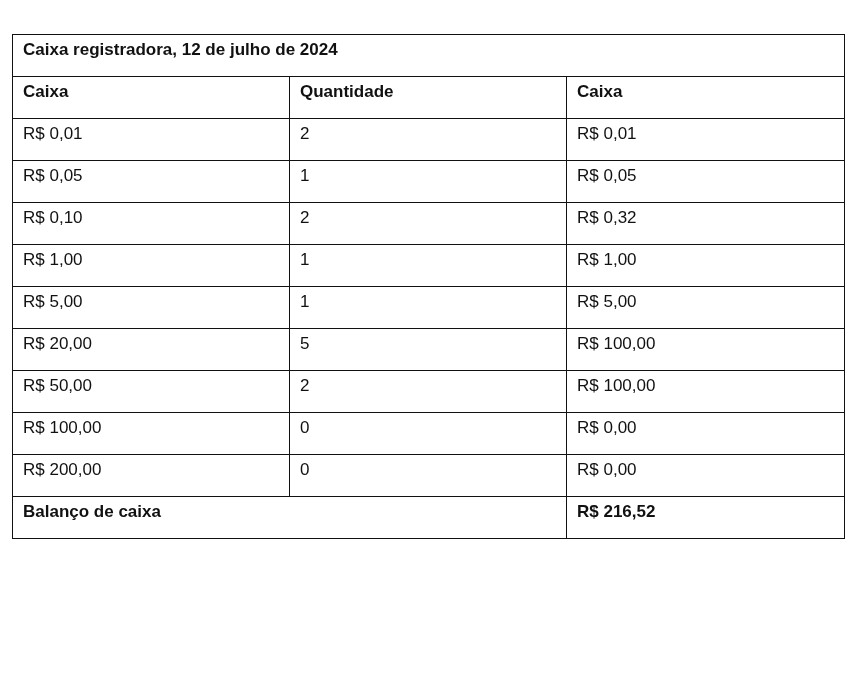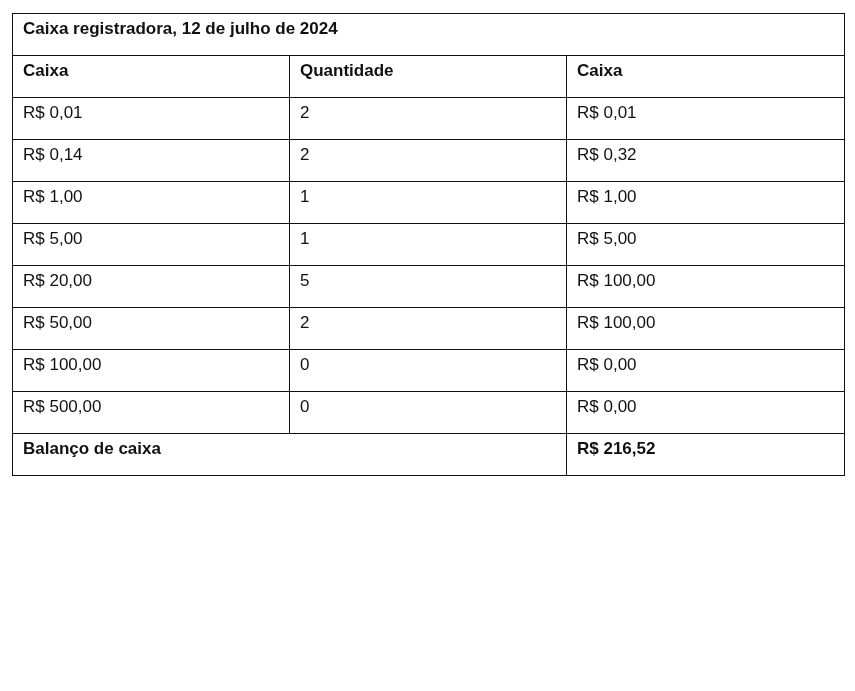--- a/index.html
+++ b/index.html
@@ -1,18 +1,18 @@
 <!DOCTYPE html>
 <html><head>
 <meta charset="utf-8">
 <style>
   html, body { margin: 0; padding: 0; background: #ffffff; }
   body { width: 855px; height: 691px; position: relative; overflow: hidden;
          font-family: "Liberation Sans", "DejaVu Sans", sans-serif; color: #111; }
-  table.cash { position: absolute; left: 12px; top: 13px; width: 832px;
+  table.cash { position: absolute; left: 12px; top: 34px; width: 832px;
                border-collapse: collapse; table-layout: fixed; }
   table.cash td { border: 1.5px solid #111; height: 42px; padding: 0 10px;
                   vertical-align: top; font-size: 17px; line-height: 17px;
                   padding-top: 6px; box-sizing: border-box; }
   .bold { font-weight: bold; }
   col.c1 { width: 277px; } col.c2 { width: 277px; } col.c3 { width: 278px; }
 </style>
 </head>
 <body>
 
@@ -30,21 +30,26 @@
       <td class="bold">Caixa</td>
       <td class="bold">Quantidade</td>
       <td class="bold">Caixa</td>
     </tr>
     <tr>
         <td>R$ 0,01</td>
         <td>2</td>
         <td>R$ 0,01</td>
       </tr>
     <tr>
-        <td>R$ 0,14</td>
+        <td>R$ 0,05</td>
+        <td>1</td>
+        <td>R$ 0,05</td>
+      </tr>
+    <tr>
+        <td>R$ 0,10</td>
         <td>2</td>
         <td>R$ 0,32</td>
       </tr>
     <tr>
         <td>R$ 1,00</td>
         <td>1</td>
         <td>R$ 1,00</td>
       </tr>
     <tr>
         <td>R$ 5,00</td>
@@ -60,21 +65,21 @@
         <td>R$ 50,00</td>
         <td>2</td>
         <td>R$ 100,00</td>
       </tr>
     <tr>
         <td>R$ 100,00</td>
         <td>0</td>
         <td>R$ 0,00</td>
       </tr>
     <tr>
-        <td>R$ 500,00</td>
+        <td>R$ 200,00</td>
         <td>0</td>
         <td>R$ 0,00</td>
       </tr>
     <tr>
       <td colspan="2" class="bold">Balanço de caixa</td>
       <td class="bold">R$ 216,52</td>
     </tr>
   </tbody>
 </table>
 

